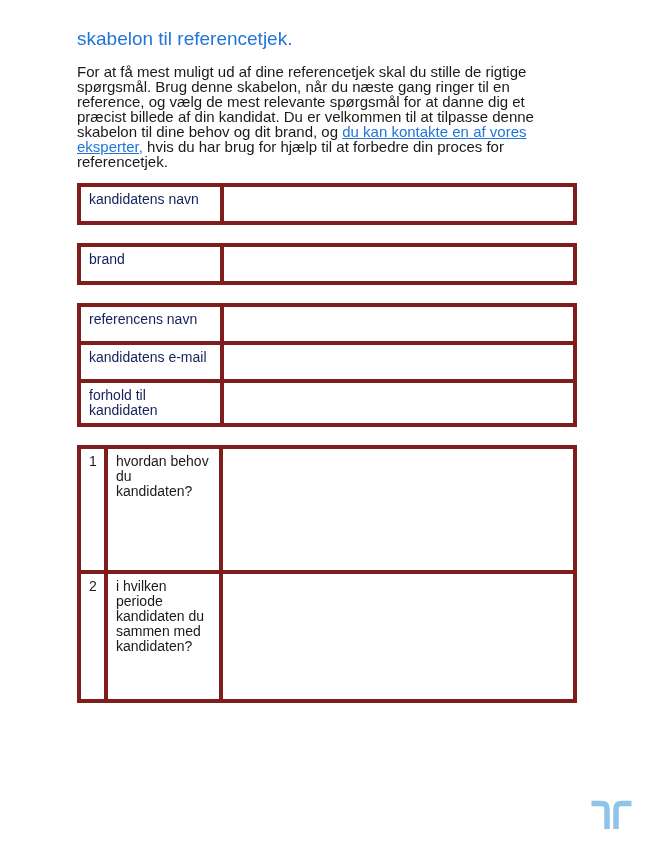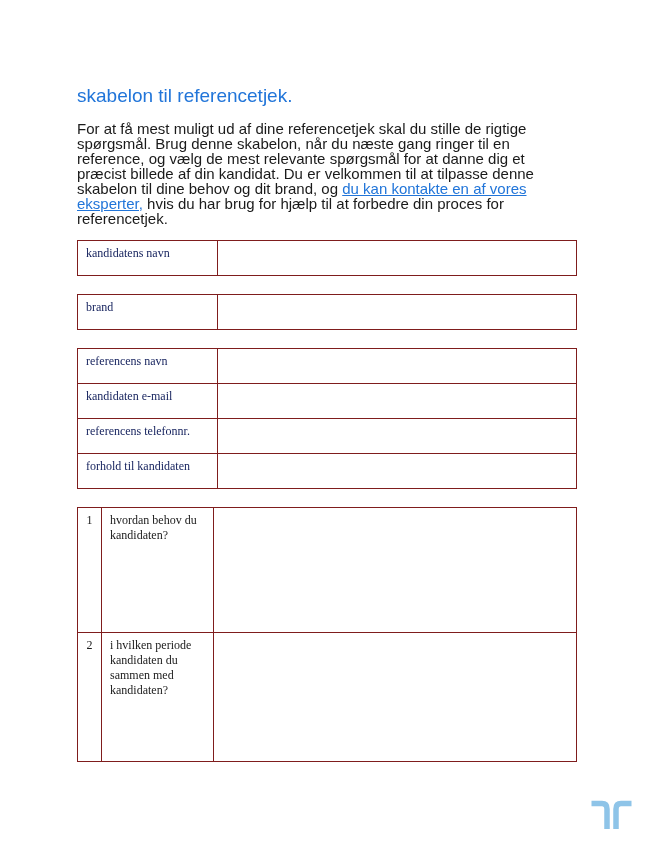--- a/index.html
+++ b/index.html
@@ -6,21 +6,21 @@
     margin: 0;
     padding: 0;
     background: #ffffff;
   }
   .page {
     position: relative;
     width: 650px;
     height: 845px;
     background: #ffffff;
     box-sizing: border-box;
-    padding: 85px 73px 0 77px;
+    padding: 28px 73px 0 77px;
     font-family: "Liberation Sans", "DejaVu Sans", sans-serif;
     color: #1a1a1a;
     overflow: hidden;
   }
   .doc-title {
     margin: 0 0 14px 0;
     font-size: 19px;
     line-height: 22px;
     font-weight: 400;
     color: #2175d9;
@@ -37,27 +37,26 @@
     text-decoration: underline;
     cursor: pointer;
   }
   table.field-table, table.q-table {
     border-collapse: collapse;
     table-layout: fixed;
     width: 500px;
   }
   table.field-table { margin-bottom: 18px; }
   .field-table td, .q-table td {
-    border: 1px solid #7f1d1d;
+    border: 4px solid #7f1d1d;
     vertical-align: top;
-    font-size: 12px;
+    font-size: 14px;
     line-height: 15px;
     padding: 5px 8px;
     overflow: hidden;
-    font-family: Liberation Serif, serif;
   }
   .field-table td { height: 24px; }
   .mb19 { margin-bottom: 19px; }
   .label-cell {
     width: 123px; 
     color: #13205c;
   }
   .value-cell { cursor: text; }
   table.q-table { margin-top: 18px; }
   .num-cell {
@@ -109,25 +108,21 @@
   </tbody>
     </table>
 
   <table class="field-table">
     <tbody>
         <tr>
       <td class="label-cell">referencens navn</td>
       <td class="value-cell"></td>
     </tr>
     <tr>
-      <td class="label-cell">kandidaten e-mail</td>
-      <td class="value-cell"></td>
-    </tr>
-    <tr>
-      <td class="label-cell">referencens telefonnr.</td>
+      <td class="label-cell">kandidatens e-mail</td>
       <td class="value-cell"></td>
     </tr>
     <tr>
       <td class="label-cell">forhold til kandidaten</td>
       <td class="value-cell"></td>
     </tr>
   </tbody>
     </table>
 
   <table class="q-table">

